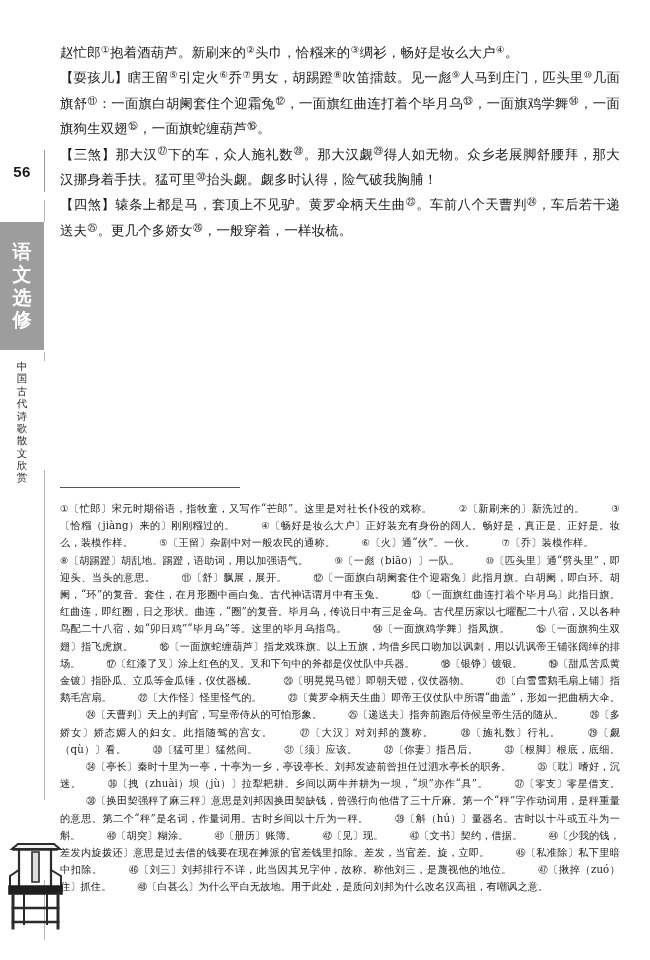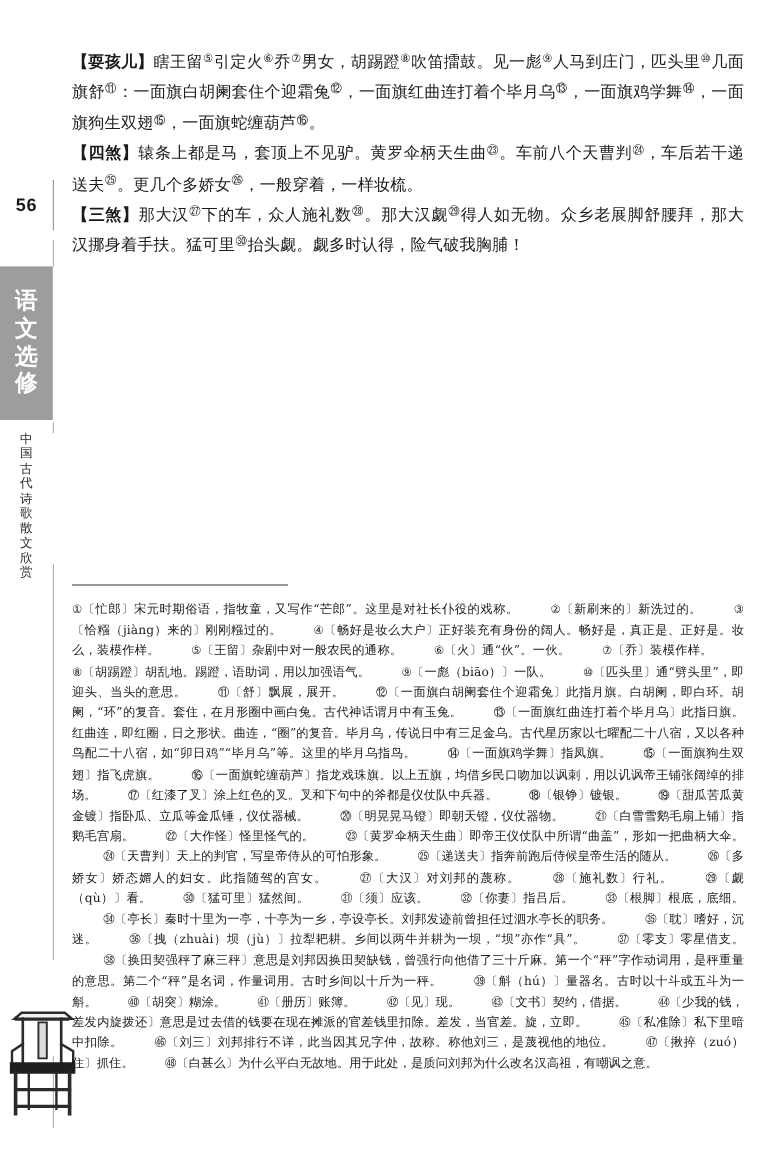--- a/index.html
+++ b/index.html
@@ -124,21 +124,21 @@
     font-size: 13.4px;
     line-height: 25.4px;
     text-align: justify;
     text-justify: inter-ideograph;
     letter-spacing: 0.2px;
     margin: 0 0 0 0;
     text-indent: 0;
   }
   .verse + .verse { margin-top: 0; }
   .verse .mark {
-    font-weight: 700;
+    font-weight: 400;
   }
   sup.fn {
     font-size: 9.5px;
     vertical-align: 0.45em;
     line-height: 0;
     margin: 0 0.3px;
     font-family: "DejaVu Sans", "Liberation Sans", sans-serif;
   }
 
   
@@ -235,22 +235,23 @@
           <path d="M43 58 L43 88" stroke-width="2"></path>
 
           <path d="M9 72 L54 72" stroke-width="2.6"></path>
           <path d="M9 86 L54 86" stroke-width="2.6"></path>
         </g>
       </svg>
     </div>
   </div>
 
   <div class="content">
+      <p class="verse"><span>赵忙郎<sup class="fn">①</sup>抱着酒葫芦。新刷来的<sup class="fn">②</sup>头巾，恰糨来的<sup class="fn">③</sup>绸衫，畅好是妆么大户<sup class="fn">④</sup>。</span></p>
       <p class="verse"><span class="mark">【耍孩儿】</span><span>瞎王留<sup class="fn">⑤</sup>引定火<sup class="fn">⑥</sup>乔<sup class="fn">⑦</sup>男女，胡踢蹬<sup class="fn">⑧</sup>吹笛擂鼓。见一彪<sup class="fn">⑨</sup>人马到庄门，匹头里<sup class="fn">⑩</sup>几面旗舒<sup class="fn">⑪</sup>：一面旗白胡阑套住个迎霜兔<sup class="fn">⑫</sup>，一面旗红曲连打着个毕月乌<sup class="fn">⑬</sup>，一面旗鸡学舞<sup class="fn">⑭</sup>，一面旗狗生双翅<sup class="fn">⑮</sup>，一面旗蛇缠葫芦<sup class="fn">⑯</sup>。</span></p>
+      <p class="verse"><span class="mark">【三煞】</span><span>那大汉<sup class="fn">㉗</sup>下的车，众人施礼数<sup class="fn">㉘</sup>。那大汉觑<sup class="fn">㉙</sup>得人如无物。众乡老展脚舒腰拜，那大汉挪身着手扶。猛可里<sup class="fn">㉚</sup>抬头觑。觑多时认得，险气破我胸脯！</span></p>
       <p class="verse"><span class="mark">【四煞】</span><span>辕条上都是马，套顶上不见驴。黄罗伞柄天生曲<sup class="fn">㉓</sup>。车前八个天曹判<sup class="fn">㉔</sup>，车后若干递送夫<sup class="fn">㉕</sup>。更几个多娇女<sup class="fn">㉖</sup>，一般穿着，一样妆梳。</span></p>
-      <p class="verse"><span class="mark">【三煞】</span><span>那大汉<sup class="fn">㉗</sup>下的车，众人施礼数<sup class="fn">㉘</sup>。那大汉觑<sup class="fn">㉙</sup>得人如无物。众乡老展脚舒腰拜，那大汉挪身着手扶。猛可里<sup class="fn">㉚</sup>抬头觑。觑多时认得，险气破我胸脯！</span></p>
     </div>
 
   <div class="fn-rule"></div>
 
   <div class="footnotes"><span class="note"><span class="idx">①</span><span class="hw">〔忙郎〕</span><span>宋元时期俗语，指牧童，又写作“芒郎”。这里是对社长仆役的戏称。</span></span><span class="note-sep">&nbsp;</span><span class="note"><span class="idx">②</span><span class="hw">〔新刷来的〕</span><span>新洗过的。</span></span><span class="note-sep">&nbsp;</span><span class="note"><span class="idx">③</span><span class="hw">〔恰糨（jiàng）来的〕</span><span>刚刚糨过的。</span></span><span class="note-sep">&nbsp;</span><span class="note"><span class="idx">④</span><span class="hw">〔畅好是妆么大户〕</span><span>正好装充有身份的阔人。畅好是，真正是、正好是。妆么，装模作样。</span></span><span class="note-sep">&nbsp;</span><span class="note"><span class="idx">⑤</span><span class="hw">〔王留〕</span><span>杂剧中对一般农民的通称。</span></span><span class="note-sep">&nbsp;</span><span class="note"><span class="idx">⑥</span><span class="hw">〔火〕</span><span>通“伙”。一伙。</span></span><span class="note-sep">&nbsp;</span><span class="note"><span class="idx">⑦</span><span class="hw">〔乔〕</span><span>装模作样。</span></span><span class="note-sep">&nbsp;</span><span class="note"><span class="idx">⑧</span><span class="hw">〔胡踢蹬〕</span><span>胡乱地。踢蹬，语助词，用以加强语气。</span></span><span class="note-sep">&nbsp;</span><span class="note"><span class="idx">⑨</span><span class="hw">〔一彪（biāo）〕</span><span>一队。</span></span><span class="note-sep">&nbsp;</span><span class="note"><span class="idx">⑩</span><span class="hw">〔匹头里〕</span><span>通“劈头里”，即迎头、当头的意思。</span></span><span class="note-sep">&nbsp;</span><span class="note"><span class="idx">⑪</span><span class="hw">〔舒〕</span><span>飘展，展开。</span></span><span class="note-sep">&nbsp;</span><span class="note"><span class="idx">⑫</span><span class="hw">〔一面旗白胡阑套住个迎霜兔〕</span><span>此指月旗。白胡阑，即白环。胡阑，“环”的复音。套住，在月形圈中画白兔。古代神话谓月中有玉兔。</span></span><span class="note-sep">&nbsp;</span><span class="note"><span class="idx">⑬</span><span class="hw">〔一面旗红曲连打着个毕月乌〕</span><span>此指日旗。红曲连，即红圈，日之形状。曲连，“圈”的复音。毕月乌，传说日中有三足金乌。古代星历家以七曜配二十八宿，又以各种鸟配二十八宿，如“卯日鸡”“毕月乌”等。这里的毕月乌指鸟。</span></span><span class="note-sep">&nbsp;</span><span class="note"><span class="idx">⑭</span><span class="hw">〔一面旗鸡学舞〕</span><span>指凤旗。</span></span><span class="note-sep">&nbsp;</span><span class="note"><span class="idx">⑮</span><span class="hw">〔一面旗狗生双翅〕</span><span>指飞虎旗。</span></span><span class="note-sep">&nbsp;</span><span class="note"><span class="idx">⑯</span><span class="hw">〔一面旗蛇缠葫芦〕</span><span>指龙戏珠旗。以上五旗，均借乡民口吻加以讽刺，用以讥讽帝王铺张阔绰的排场。</span></span><span class="note-sep">&nbsp;</span><span class="note"><span class="idx">⑰</span><span class="hw">〔红漆了叉〕</span><span>涂上红色的叉。叉和下句中的斧都是仪仗队中兵器。</span></span><span class="note-sep">&nbsp;</span><span class="note"><span class="idx">⑱</span><span class="hw">〔银铮〕</span><span>镀银。</span></span><span class="note-sep">&nbsp;</span><span class="note"><span class="idx">⑲</span><span class="hw">〔甜瓜苦瓜黄金镀〕</span><span>指卧瓜、立瓜等金瓜锤，仪仗器械。</span></span><span class="note-sep">&nbsp;</span><span class="note"><span class="idx">⑳</span><span class="hw">〔明晃晃马镫〕</span><span>即朝天镫，仪仗器物。</span></span><span class="note-sep">&nbsp;</span><span class="note"><span class="idx">㉑</span><span class="hw">〔白雪雪鹅毛扇上铺〕</span><span>指鹅毛宫扇。</span></span><span class="note-sep">&nbsp;</span><span class="note"><span class="idx">㉒</span><span class="hw">〔大作怪〕</span><span>怪里怪气的。</span></span><span class="note-sep">&nbsp;</span><span class="note"><span class="idx">㉓</span><span class="hw">〔黄罗伞柄天生曲〕</span><span>即帝王仪仗队中所谓“曲盖”，形如一把曲柄大伞。</span></span><span class="note-sep">&nbsp;</span><span class="note"><span class="idx">㉔</span><span class="hw">〔天曹判〕</span><span>天上的判官，写皇帝侍从的可怕形象。</span></span><span class="note-sep">&nbsp;</span><span class="note"><span class="idx">㉕</span><span class="hw">〔递送夫〕</span><span>指奔前跑后侍候皇帝生活的随从。</span></span><span class="note-sep">&nbsp;</span><span class="note"><span class="idx">㉖</span><span class="hw">〔多娇女〕</span><span>娇态媚人的妇女。此指随驾的宫女。</span></span><span class="note-sep">&nbsp;</span><span class="note"><span class="idx">㉗</span><span class="hw">〔大汉〕</span><span>对刘邦的蔑称。</span></span><span class="note-sep">&nbsp;</span><span class="note"><span class="idx">㉘</span><span class="hw">〔施礼数〕</span><span>行礼。</span></span><span class="note-sep">&nbsp;</span><span class="note"><span class="idx">㉙</span><span class="hw">〔觑（qù）〕</span><span>看。</span></span><span class="note-sep">&nbsp;</span><span class="note"><span class="idx">㉚</span><span class="hw">〔猛可里〕</span><span>猛然间。</span></span><span class="note-sep">&nbsp;</span><span class="note"><span class="idx">㉛</span><span class="hw">〔须〕</span><span>应该。</span></span><span class="note-sep">&nbsp;</span><span class="note"><span class="idx">㉜</span><span class="hw">〔你妻〕</span><span>指吕后。</span></span><span class="note-sep">&nbsp;</span><span class="note"><span class="idx">㉝</span><span class="hw">〔根脚〕</span><span>根底，底细。</span></span><span class="note-sep">&nbsp;</span><span class="note"><span class="idx">㉞</span><span class="hw">〔亭长〕</span><span>秦时十里为一亭，十亭为一乡，亭设亭长。刘邦发迹前曾担任过泗水亭长的职务。</span></span><span class="note-sep">&nbsp;</span><span class="note"><span class="idx">㉟</span><span class="hw">〔耽〕</span><span>嗜好，沉迷。</span></span><span class="note-sep">&nbsp;</span><span class="note"><span class="idx">㊱</span><span class="hw">〔拽（zhuài）坝（jù）〕</span><span>拉犁耙耕。乡间以两牛并耕为一坝，“坝”亦作“具”。</span></span><span class="note-sep">&nbsp;</span><span class="note"><span class="idx">㊲</span><span class="hw">〔零支〕</span><span>零星借支。</span></span><span class="note-sep">&nbsp;</span><span class="note"><span class="idx">㊳</span><span class="hw">〔换田契强秤了麻三秤〕</span><span>意思是刘邦因换田契缺钱，曾强行向他借了三十斤麻。第一个“秤”字作动词用，是秤重量的意思。第二个“秤”是名词，作量词用。古时乡间以十斤为一秤。</span></span><span class="note-sep">&nbsp;</span><span class="note"><span class="idx">㊴</span><span class="hw">〔斛（hú）〕</span><span>量器名。古时以十斗或五斗为一斛。</span></span><span class="note-sep">&nbsp;</span><span class="note"><span class="idx">㊵</span><span class="hw">〔胡突〕</span><span>糊涂。</span></span><span class="note-sep">&nbsp;</span><span class="note"><span class="idx">㊶</span><span class="hw">〔册历〕</span><span>账簿。</span></span><span class="note-sep">&nbsp;</span><span class="note"><span class="idx">㊷</span><span class="hw">〔见〕</span><span>现。</span></span><span class="note-sep">&nbsp;</span><span class="note"><span class="idx">㊸</span><span class="hw">〔文书〕</span><span>契约，借据。</span></span><span class="note-sep">&nbsp;</span><span class="note"><span class="idx">㊹</span><span class="hw">〔少我的钱，差发内旋拨还〕</span><span>意思是过去借的钱要在现在摊派的官差钱里扣除。差发，当官差。旋，立即。</span></span><span class="note-sep">&nbsp;</span><span class="note"><span class="idx">㊺</span><span class="hw">〔私准除〕</span><span>私下里暗中扣除。</span></span><span class="note-sep">&nbsp;</span><span class="note"><span class="idx">㊻</span><span class="hw">〔刘三〕</span><span>刘邦排行不详，此当因其兄字仲，故称。称他刘三，是蔑视他的地位。</span></span><span class="note-sep">&nbsp;</span><span class="note"><span class="idx">㊼</span><span class="hw">〔揪捽（zuó）住〕</span><span>抓住。</span></span><span class="note-sep">&nbsp;</span><span class="note"><span class="idx">㊽</span><span class="hw">〔白甚么〕</span><span>为什么平白无故地。用于此处，是质问刘邦为什么改名汉高祖，有嘲讽之意。</span></span></div>
 
 </div>
 
 </body></html>

